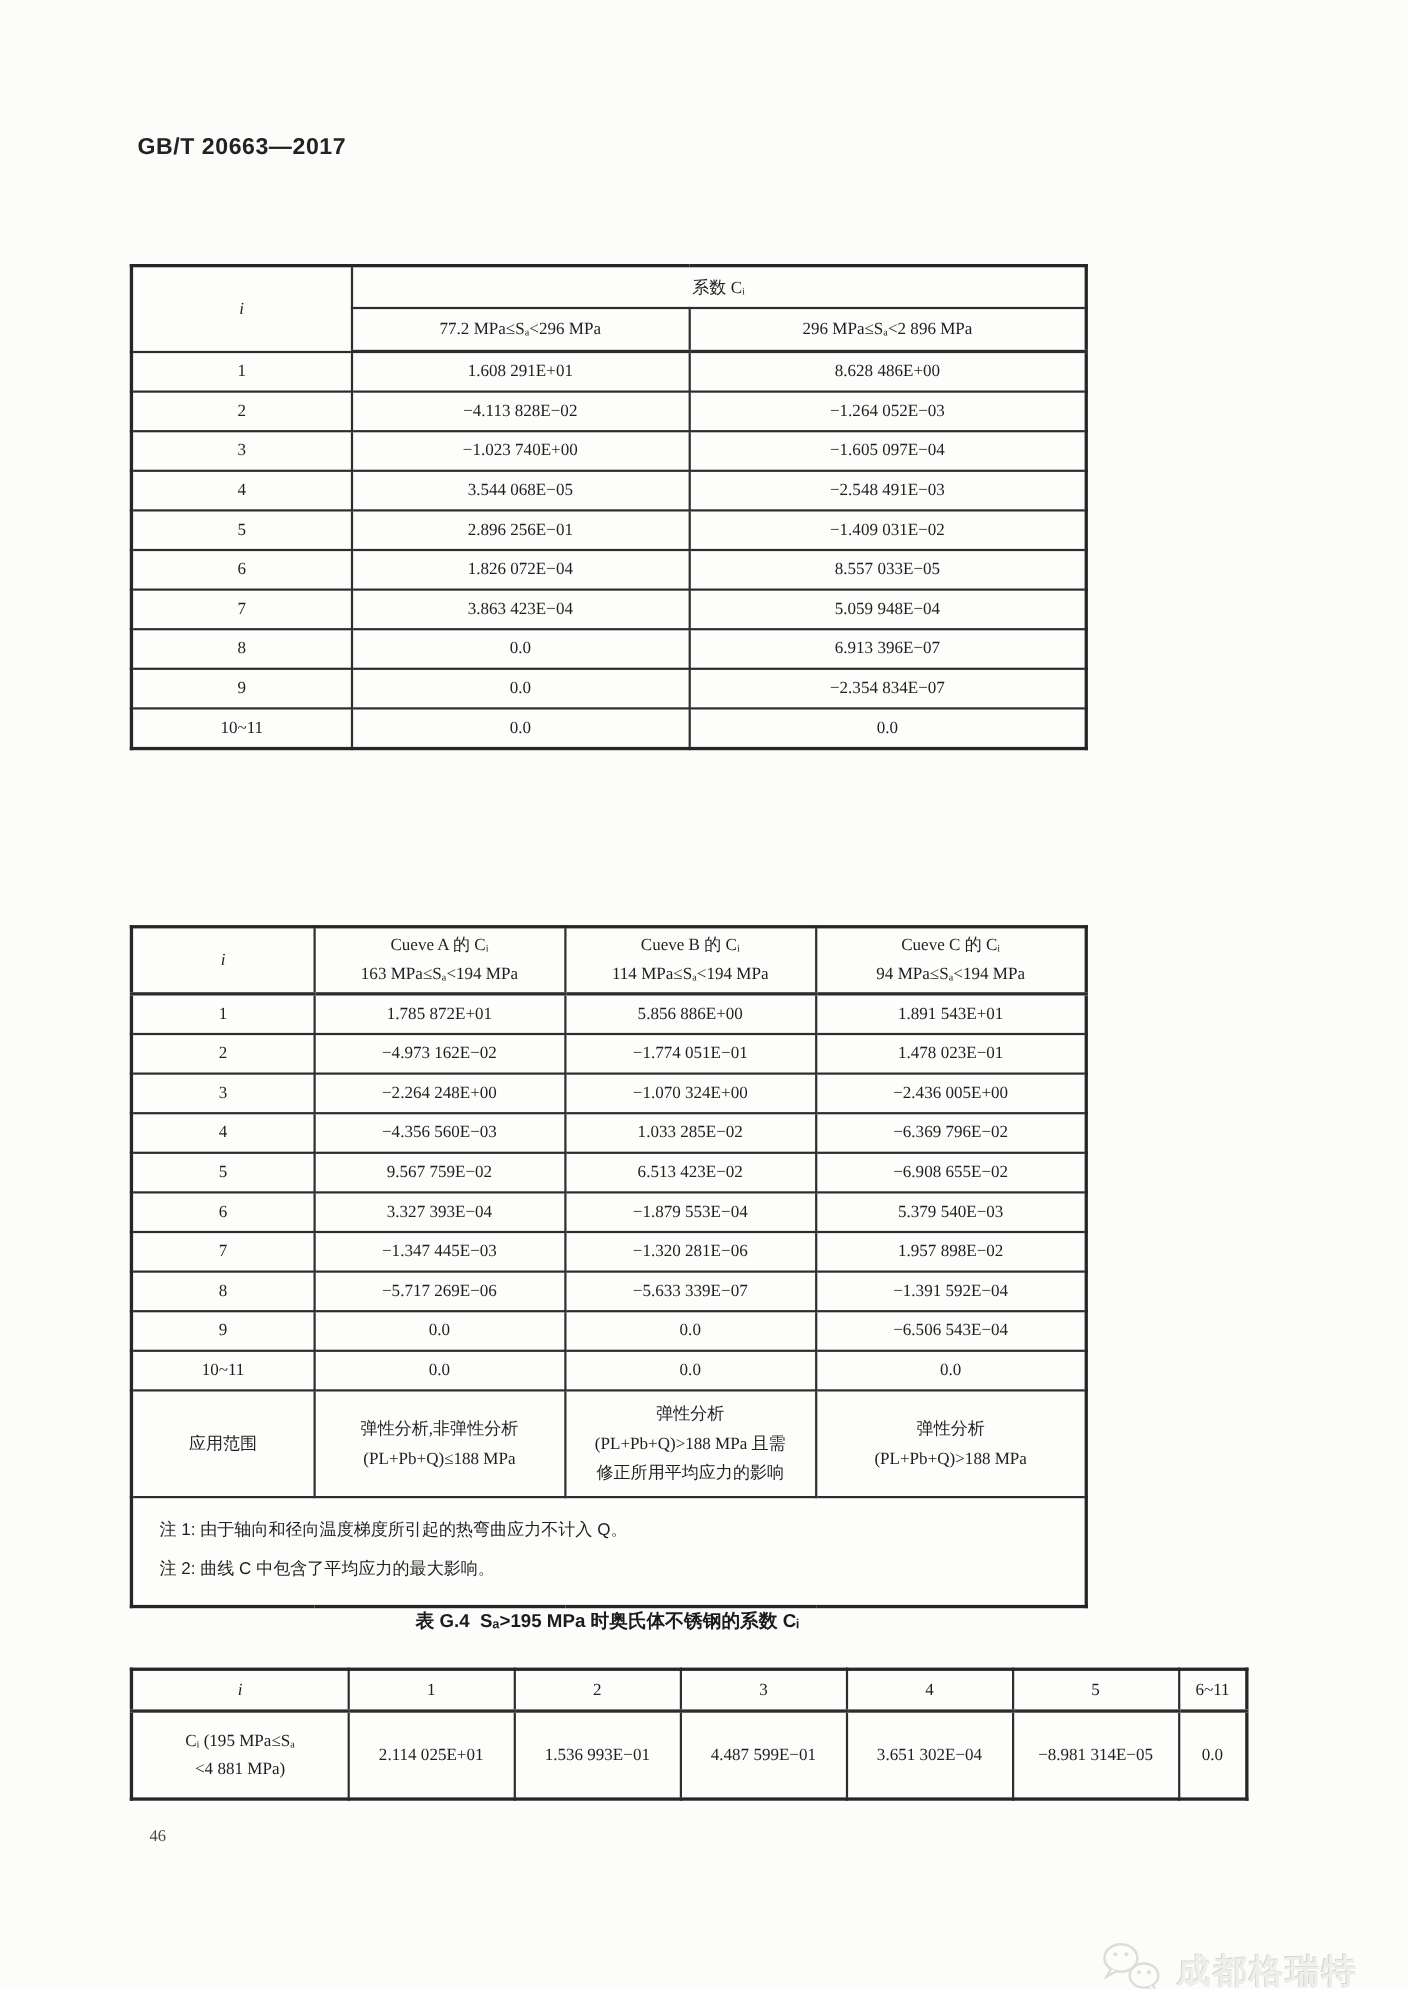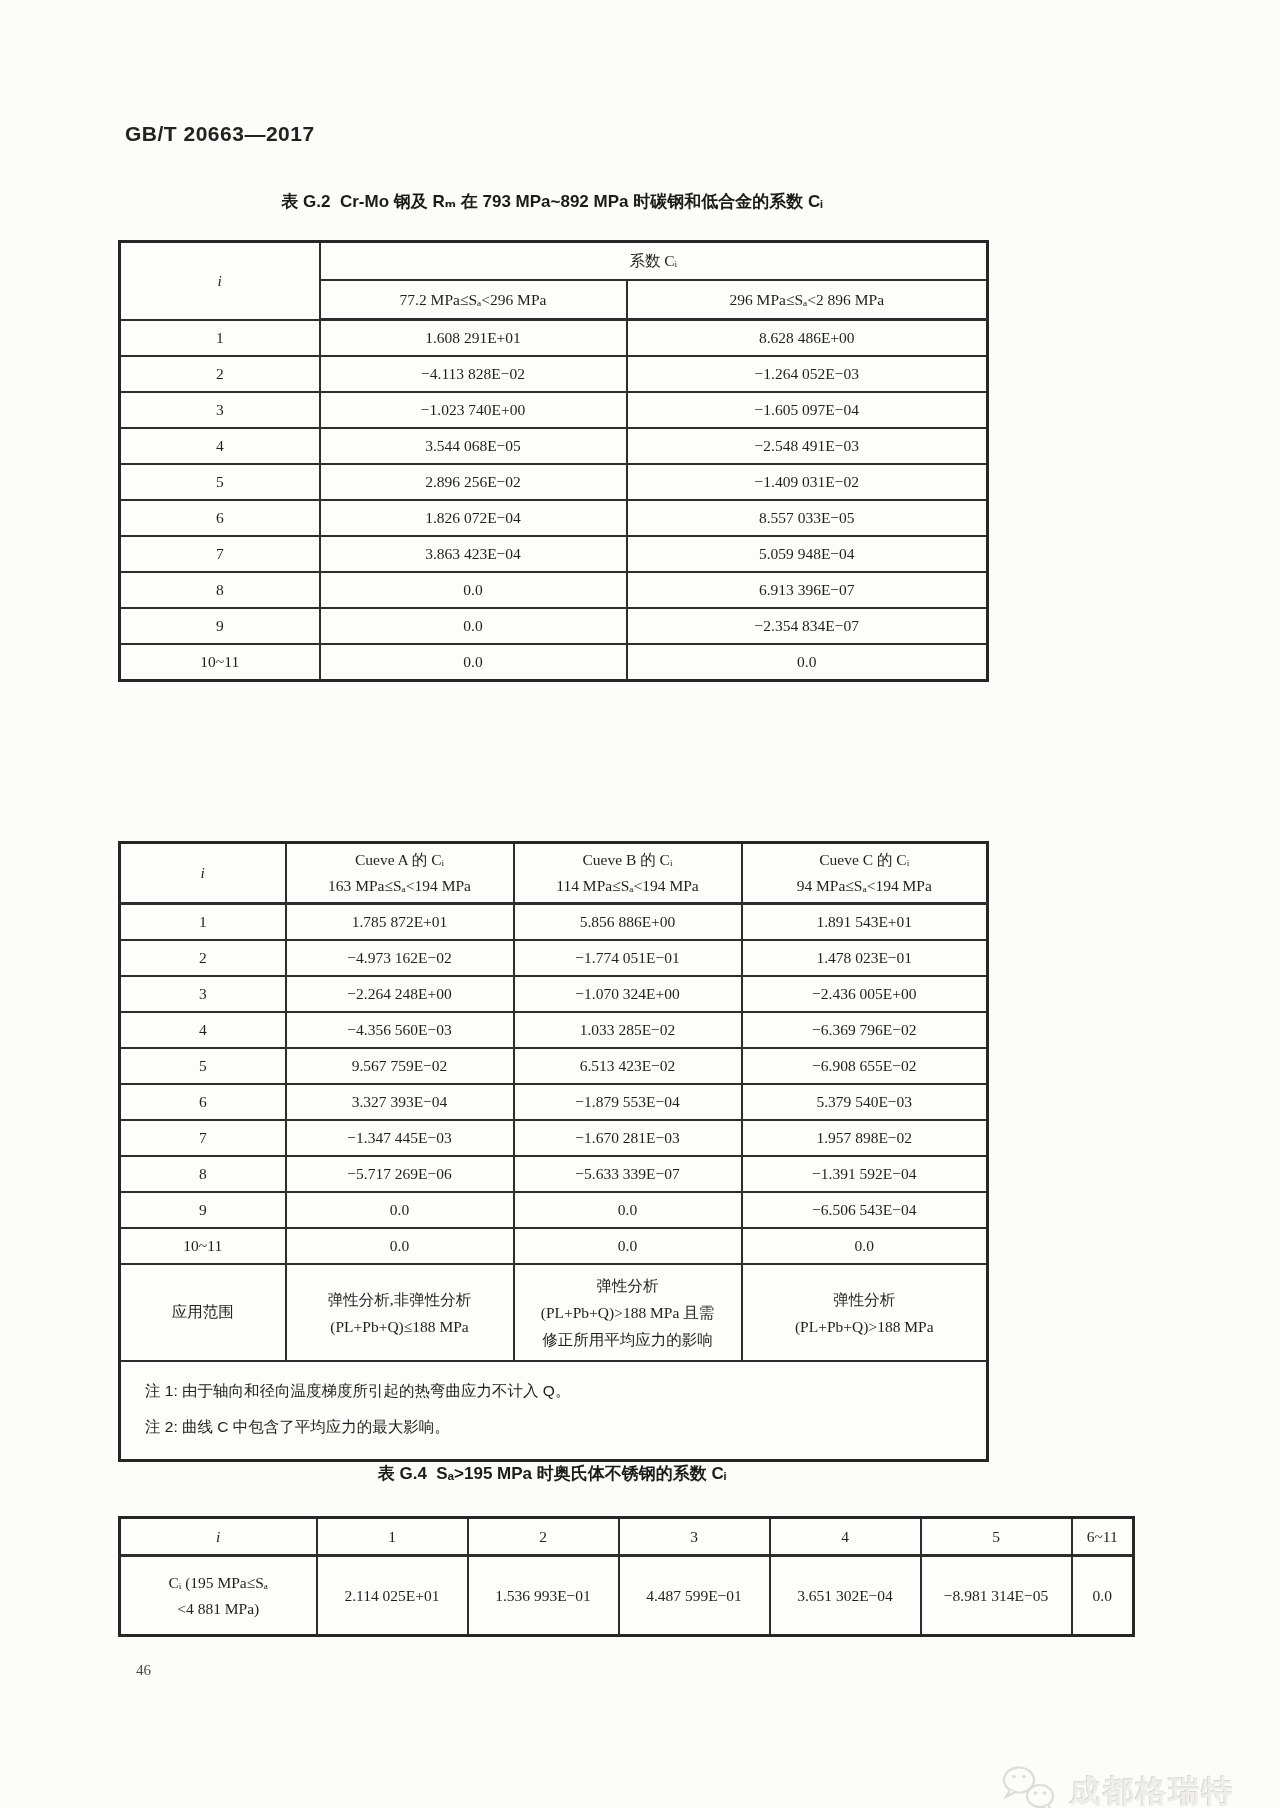--- a/index.html
+++ b/index.html
@@ -75,21 +75,20 @@
     font-family:"Liberation Sans","DejaVu Sans",sans-serif;
   }
 </style>
 </head>
 <body>
 
 <div class="page">
 
   <div class="doc-header">GB/T 20663—2017</div>
 
-  <div class="table-title t-g2">表 G.2&nbsp;&nbsp;Cr-Mo 钢及 Rₘ 在 793 MPa~892 MPa 时碳钢和低合金的系数 Cᵢ</div>
   <table class="tbl g2">
     <colgroup>
         <col style="width:200px">
         <col style="width:307px">
         <col style="width:361px">
       </colgroup>
     <tbody>
       <tr class="h1">
         <td rowspan="2" class="ital">i</td>
         <td colspan="2">系数 Cᵢ</td>
@@ -115,21 +114,21 @@
           <td>−1.023 740E+00</td>
           <td>−1.605 097E−04</td>
         </tr>
         <tr>
           <td>4</td>
           <td>3.544 068E−05</td>
           <td>−2.548 491E−03</td>
         </tr>
         <tr>
           <td>5</td>
-          <td>2.896 256E−02</td>
+          <td>2.896 256E−01</td>
           <td>−1.409 031E−02</td>
         </tr>
         <tr>
           <td>6</td>
           <td>1.826 072E−04</td>
           <td>8.557 033E−05</td>
         </tr>
         <tr>
           <td>7</td>
           <td>3.863 423E−04</td>
@@ -210,21 +209,21 @@
         </tr>
         <tr>
           <td>6</td>
           <td>3.327 393E−04</td>
           <td>−1.879 553E−04</td>
           <td>5.379 540E−03</td>
         </tr>
         <tr>
           <td>7</td>
           <td>−1.347 445E−03</td>
-          <td>−1.670 281E−03</td>
+          <td>−1.320 281E−06</td>
           <td>1.957 898E−02</td>
         </tr>
         <tr>
           <td>8</td>
           <td>−5.717 269E−06</td>
           <td>−5.633 339E−07</td>
           <td>−1.391 592E−04</td>
         </tr>
         <tr>
           <td>9</td>

